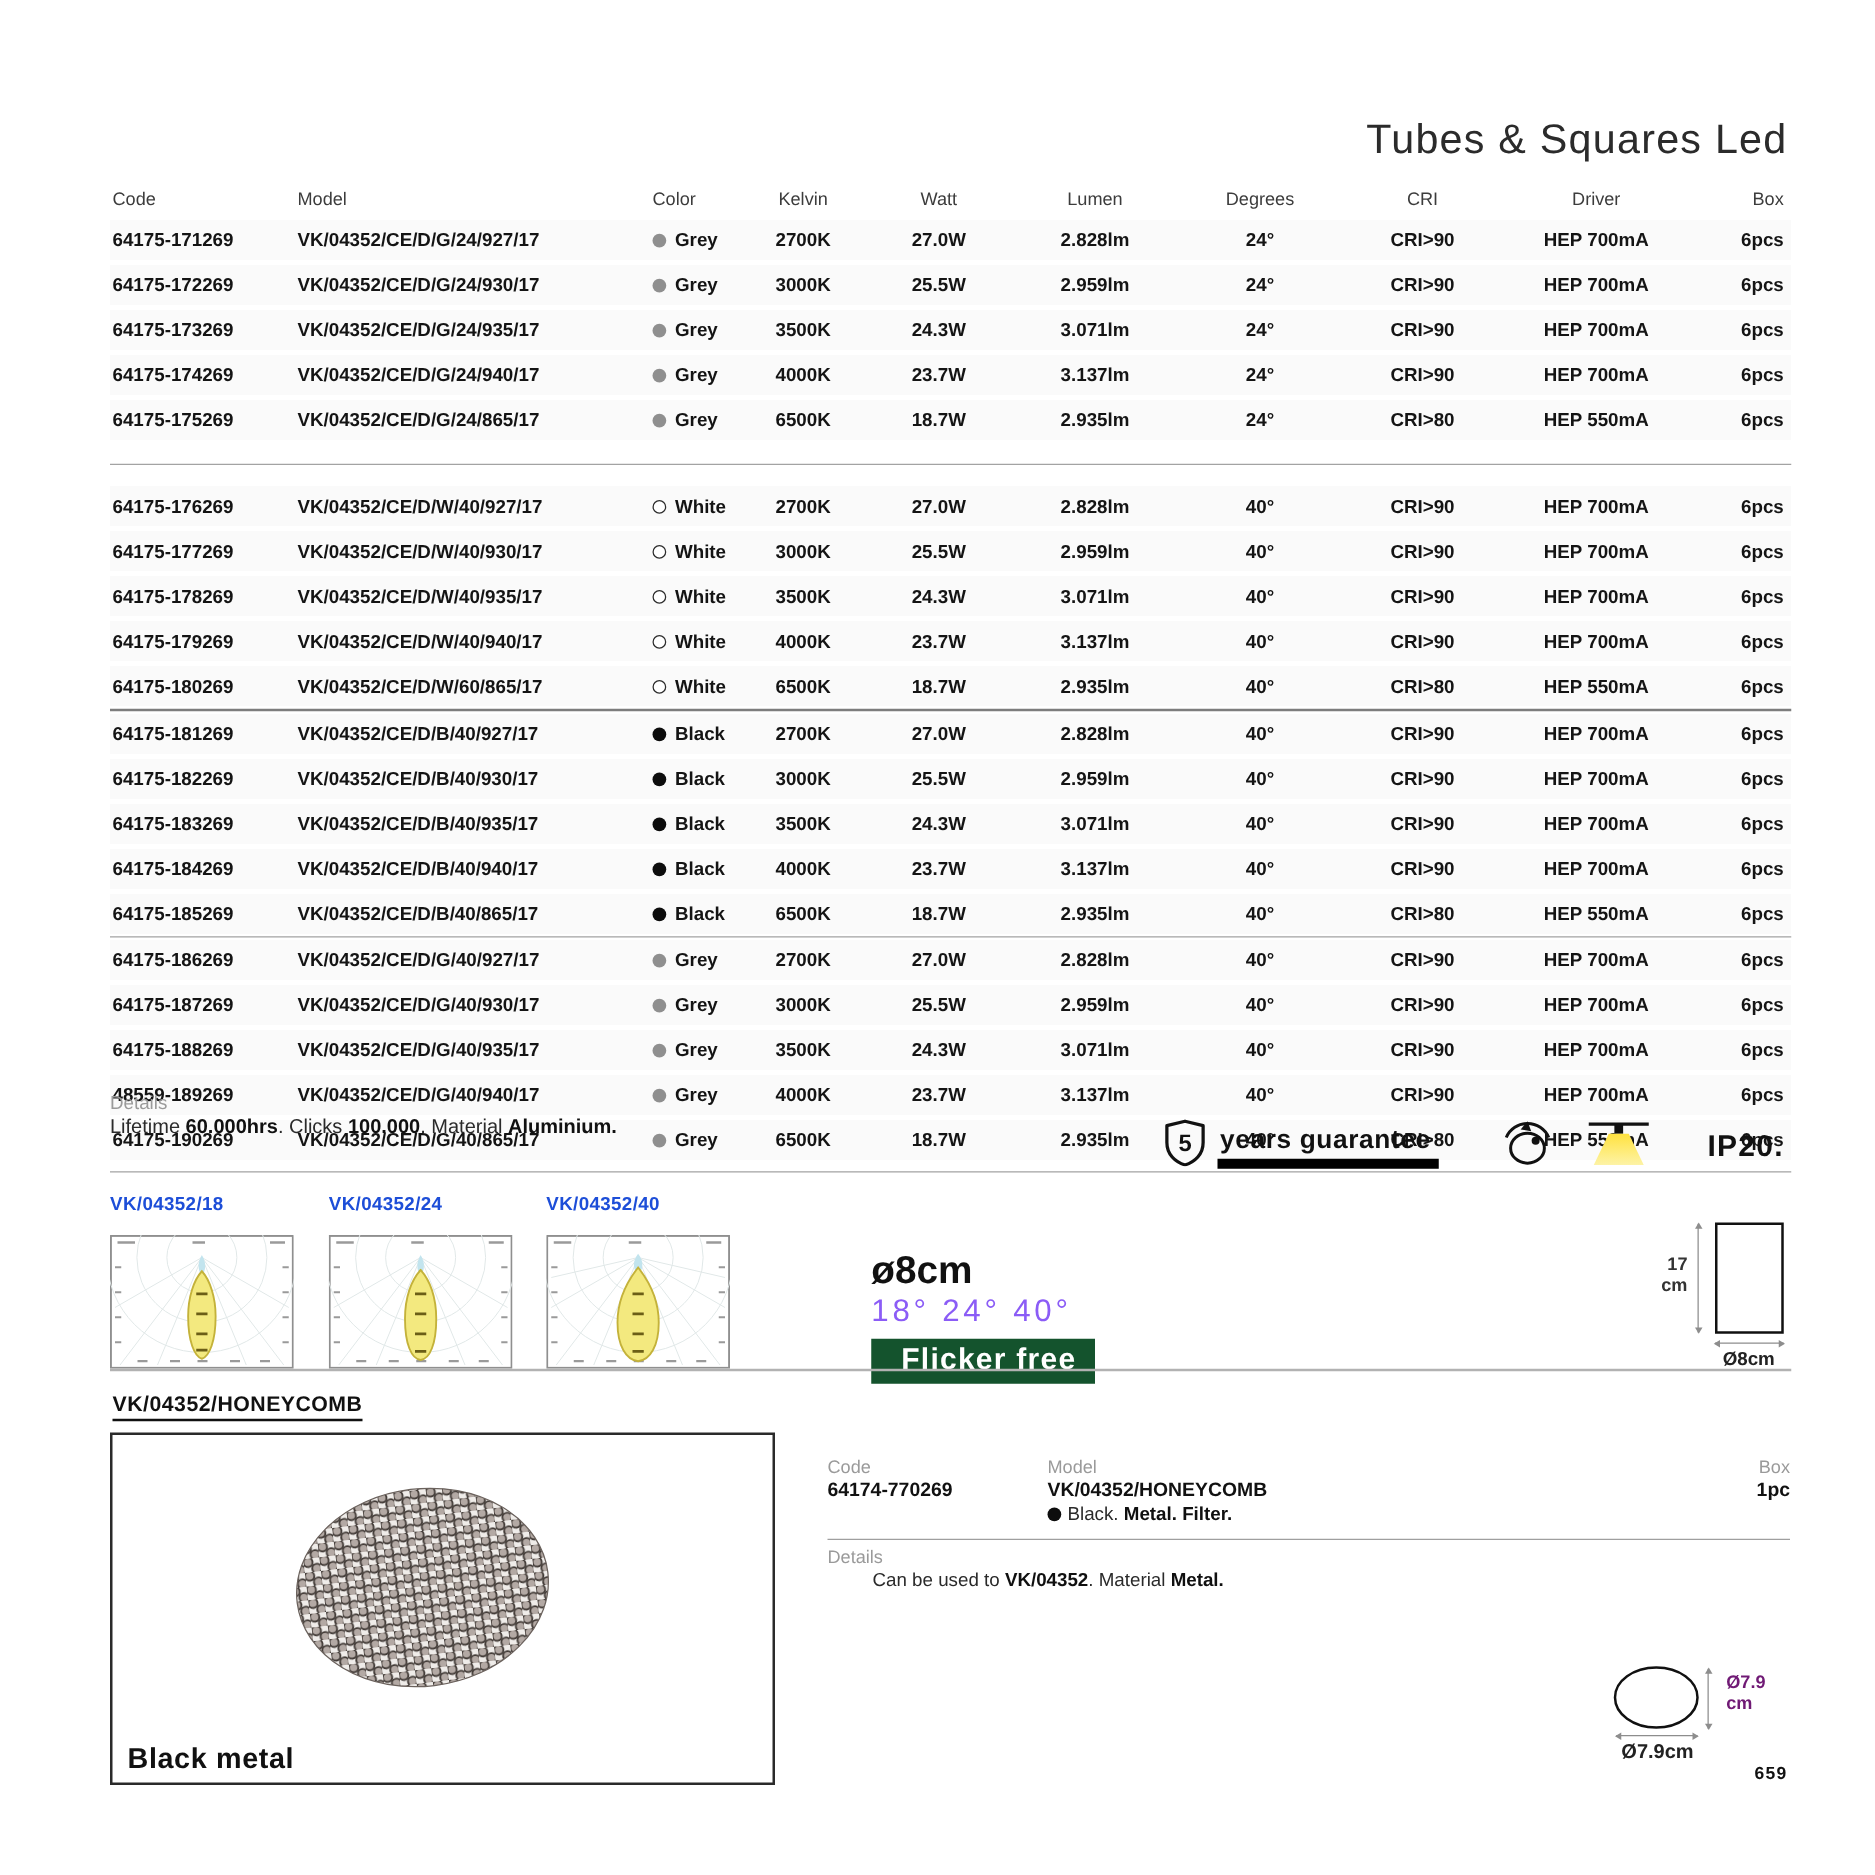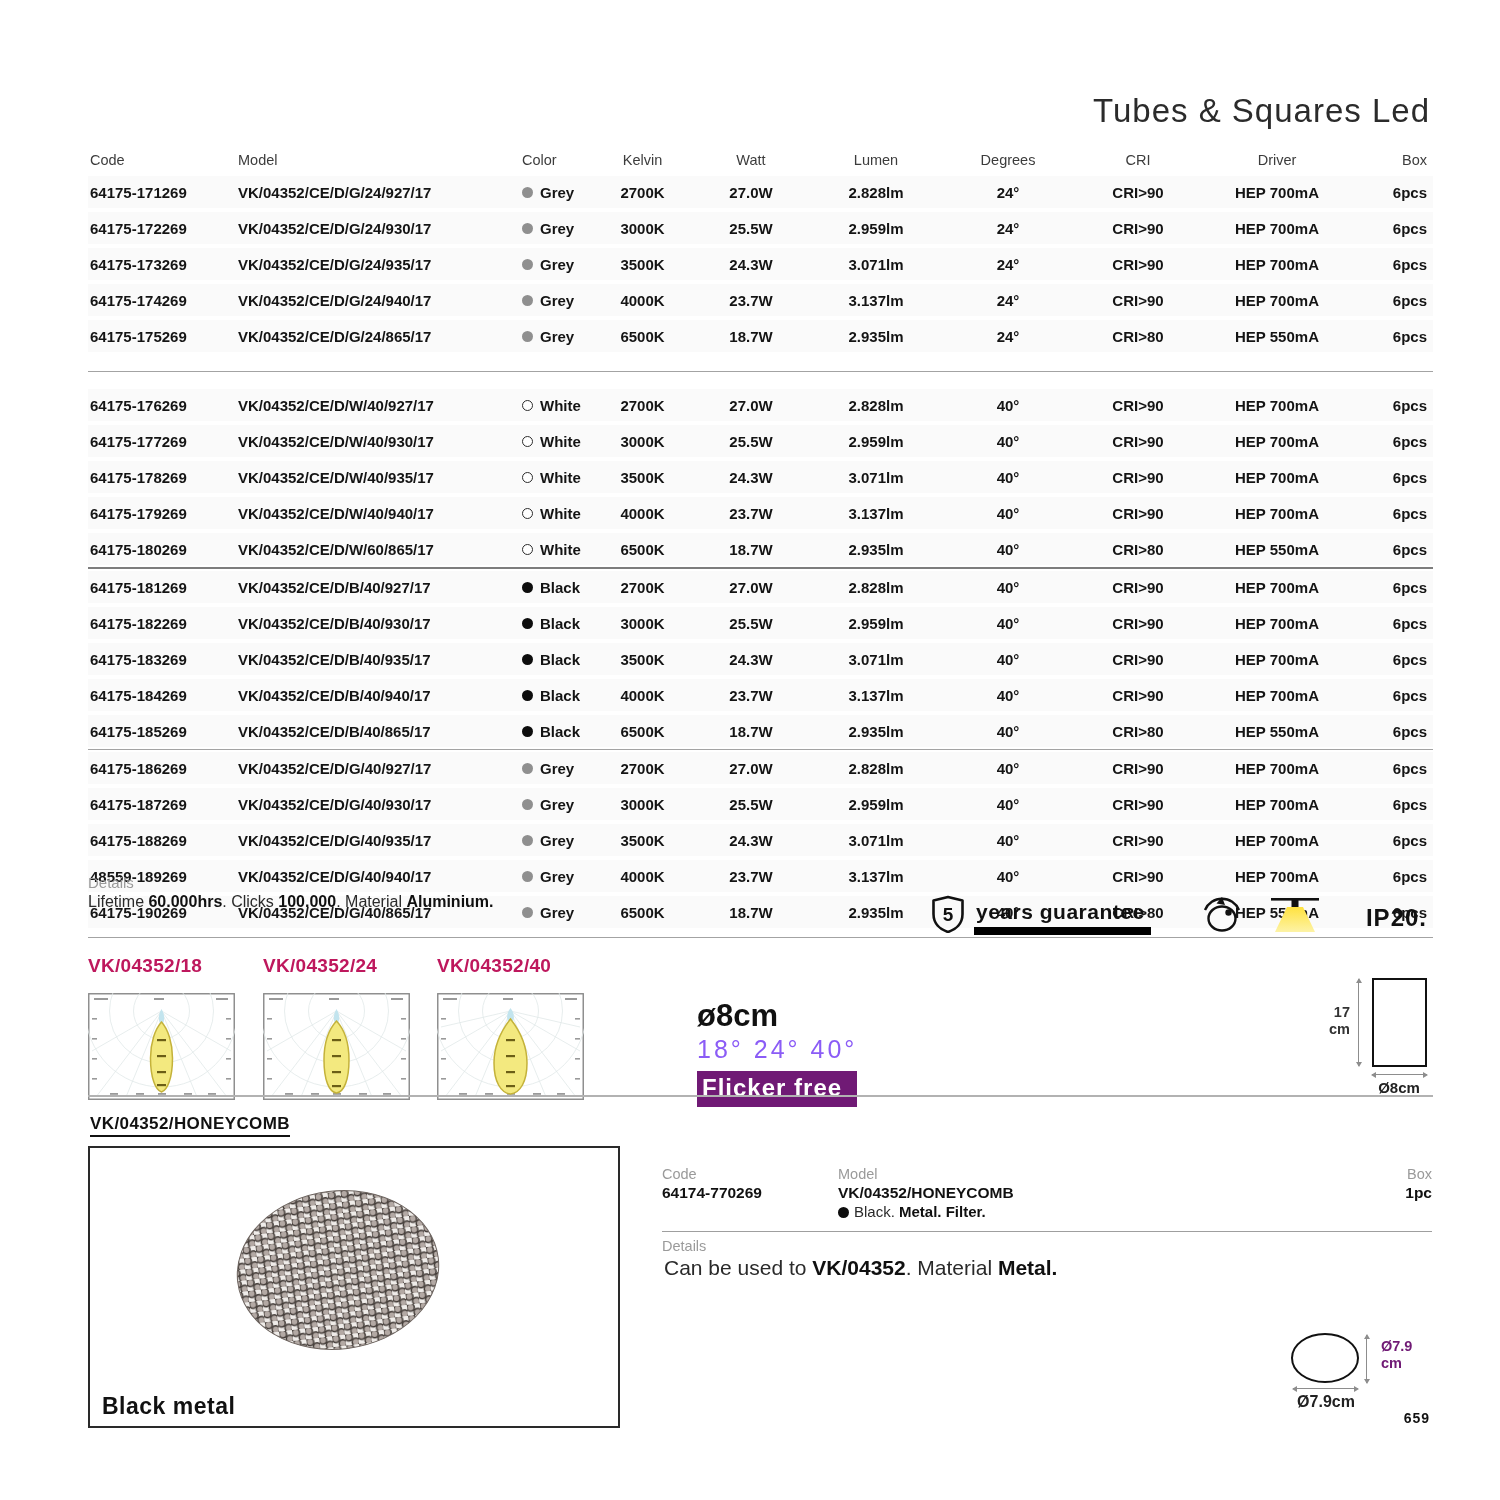--- a/index.html
+++ b/index.html
@@ -57,30 +57,30 @@
     margin-left:8px;margin-top:5px;font-size:21px;font-weight:700;color:#111;
     border-bottom:8px solid #000000;padding:0 6px 3px 2px;letter-spacing:0.5px;
   }
   #dimmer-wrap{left:1201px;top:896px;}
   #light-wrap{left:1270px;top:896px;}
   #ip-rating{top:904px;right:73px;font-size:24px;font-weight:700;letter-spacing:1px;color:#111;}
 
   
   .diagram-fig{top:955px;width:148px;}
   #diagram-0{left:88px;} #diagram-1{left:263px;} #diagram-2{left:437px;}
-  .diagram-label{font-size:19px;font-weight:700;color:#be185d;margin-bottom:16px;letter-spacing:0.3px;}
+  .diagram-label{font-size:15px;font-weight:700;color:#1d4ed8;margin-bottom:16px;letter-spacing:0.3px;}
   .diagram-svg{display:block;}
 
   
   #size-info{left:697px;top:998px;}
   #size-diameter{font-size:31px;font-weight:700;color:#111;}
   #size-angles{font-size:25px;font-weight:400;color:#8b5cf6;letter-spacing:3px;margin-top:1px;}
   #flicker-badge{
-    display:inline-block;margin-top:7px;background:#701a75;color:#fff;
-    font-size:24px;font-weight:700;padding:3px 15px 5px 5px;letter-spacing:1px;
+    display:inline-block;margin-top:7px;background:#14532d;color:#fff;
+    font-size:24px;font-weight:700;padding:3px 15px 5px 24px;letter-spacing:1px;
   }
 
   
   #tube-rect{left:1372px;top:978px;width:51px;height:85px;border:2px solid #111;background:#fff;}
   #tube-height-text{left:1302px;top:1004px;width:48px;text-align:right;font-size:14.5px;font-weight:700;color:#333;line-height:17px;}
   .dimline-v{width:1px;background:#8d8d8d;}
   .dimline-h{height:1px;background:#8d8d8d;}
   #tube-vline{left:1358px;top:979px;height:87px;}
   #tube-vline::before,#tube-vline::after{content:'';position:absolute;left:-2.5px;border-left:3px solid transparent;border-right:3px solid transparent;}
   #tube-vline::before{top:-1px;border-bottom:5px solid #8d8d8d;}
@@ -101,21 +101,21 @@
   #hc-caption{position:absolute;left:12px;bottom:6px;font-size:23px;font-weight:700;color:#111;letter-spacing:0.5px;}
   .hc-label{font-size:14.5px;color:#9a9a9a;}
   .hc-value{font-size:15.5px;font-weight:700;color:#111;margin-top:2px;}
   #hc-code-col{left:662px;top:1166px;}
   #hc-model-col{left:838px;top:1166px;}
   #hc-box-col{top:1166px;right:68px;text-align:right;}
   #hc-variant{left:838px;top:1203px;font-size:15px;}
   #hc-variant .dot{vertical-align:-1px;margin-right:5px;}
   #hc-divider{left:662px;top:1231px;width:770px;height:1px;background:#9f9f9f;}
   #hc-details-label{left:662px;top:1238px;}
-  #hc-details-line{left:664px;top:1256px;font-size:21px;}
+  #hc-details-line{left:698px;top:1256px;font-size:15px;}
 
   
   #circle-fig{left:1290px;top:1332px;}
   #circle-vline{left:1366px;top:1335px;height:48px;}
   #circle-vline::before,#circle-vline::after{content:'';position:absolute;left:-2.5px;border-left:3px solid transparent;border-right:3px solid transparent;}
   #circle-vline::before{top:-1px;border-bottom:5px solid #8d8d8d;}
   #circle-vline::after{bottom:-1px;border-top:5px solid #8d8d8d;}
   #circle-side-label{left:1381px;top:1338px;width:56px;text-align:left;font-size:14.5px;font-weight:700;color:#701a75;line-height:17px;}
   #circle-hline{left:1293px;top:1388px;width:65px;}
   #circle-hline::before,#circle-hline::after{content:'';position:absolute;top:-2.5px;border-top:3px solid transparent;border-bottom:3px solid transparent;}

